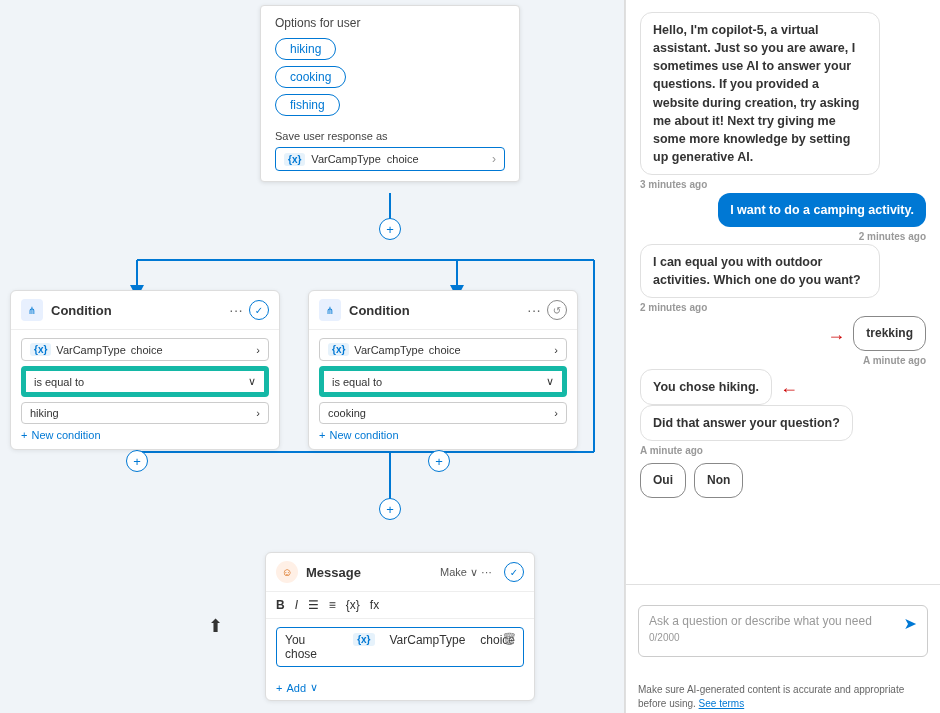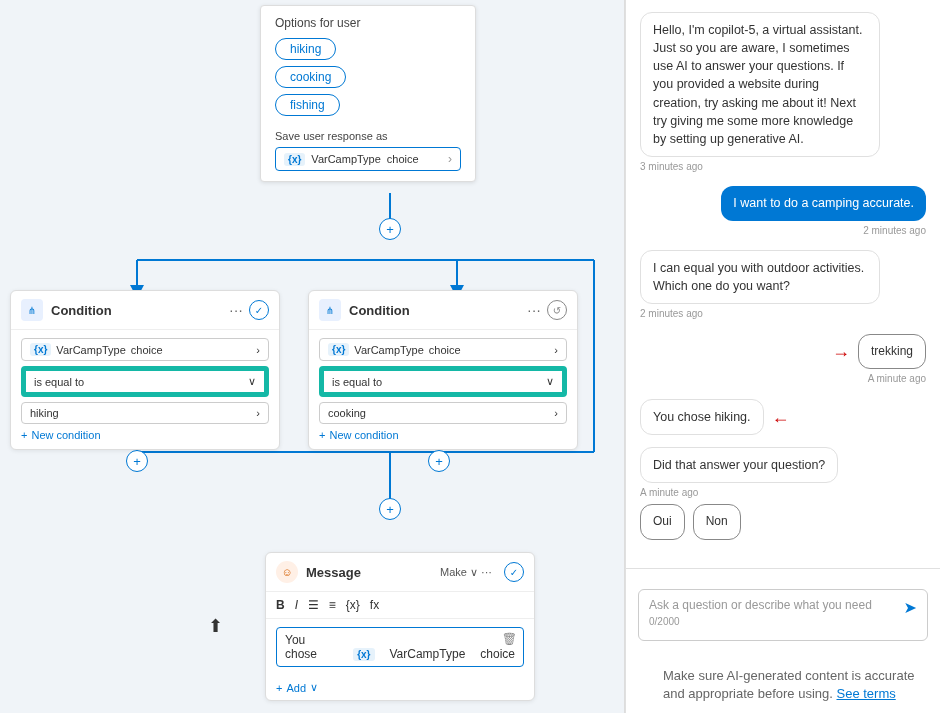--- a/index.html
+++ b/index.html
@@ -27,21 +27,21 @@
 
     
     .options-card {
       position: absolute;
       top: 0;
       left: 260px;
       background: white;
       border: 1px solid #ddd;
       border-radius: 4px;
       padding: 10px 14px;
-      width: 216px;
+      width: 260px;
       box-shadow: 0 1px 4px rgba(0,0,0,0.1);
     }
     .options-card-title {
       font-size: 12px;
       color: #444;
       margin-bottom: 8px;
     }
     .option-btn {
       display: inline-block;
       border: 1.5px solid #0078d4;
@@ -240,21 +240,21 @@
       font-size: 12px;
       color: #333;
       cursor: pointer;
     }
     .message-body {
       padding: 8px 10px;
       min-height: 40px;
     }
     .message-content-row {
       display: flex;
-      align-items: flex-end;
+      align-items: flex-start;
       gap: 15px;
       font-size: 12px;
       color: #333;
       border: 1px solid #0078d4;
       border-radius: 4px;
       padding: 5px 8px;
       position: relative;
     }
     .delete-icon {
       position: absolute;
@@ -301,21 +301,22 @@
       color: #888;
     }
 
     
     .chat-messages {
       flex: 1;
       overflow-y: auto;
       padding: 12px 14px;
       display: flex;
       flex-direction: column;
-      gap: 12px;
+      gap: 0;
+      font-weight: bold;
     }
     .chat-msg {
       font-size: 12.5px;
       color: #333;
       line-height: 1.45;
     }
     .chat-msg.bot {
       align-self: flex-start;
     }
     .chat-msg.user {
@@ -380,25 +381,24 @@
       font-size: 10px;
       color: #999;
       margin-top: 4px;
     }
     .send-btn {
       color: #0078d4;
       font-size: 16px;
       cursor: pointer;
     }
     .chat-footer {
-      padding: 6px 12px 10px;
-      font-size: 13px;
+      padding: 6px 12px 2px;
+      font-size: 10px;
       color: #666;
       line-height: 1.4;
-      margin-left: 25px;
     }
     .chat-footer a {
       color: #0078d4;
       text-decoration: underline;
     }
 
     
     .canvas-svg {
       position: absolute;
       top: 0;
@@ -585,21 +585,21 @@
 
     <div class="chat-msg bot">
       <div class="chat-bubble bot-bubble">
         <span>Hello, I'm copilot-5, a virtual assistant. Just so you are aware, I sometimes use AI to answer your questions. If you provided a website during creation, try asking me about it! Next try giving me some more knowledge by setting up generative AI.</span>
       </div>
       <div class="chat-time">3 minutes ago</div>
     </div>
 
     <div class="chat-msg user">
       <div class="chat-bubble user-bubble">
-        <span>I want to do a camping accurate.</span>
+        <span>I want to do a camping activity.</span>
       </div>
       <div class="chat-time" style="text-align:right;">2 minutes ago</div>
     </div>
 
     <div class="chat-msg bot">
       <div class="chat-bubble bot-bubble">
         <span>I can equal you with outdoor activities. Which one do you want?</span>
       </div>
       <div class="chat-time">2 minutes ago</div>
     </div>

